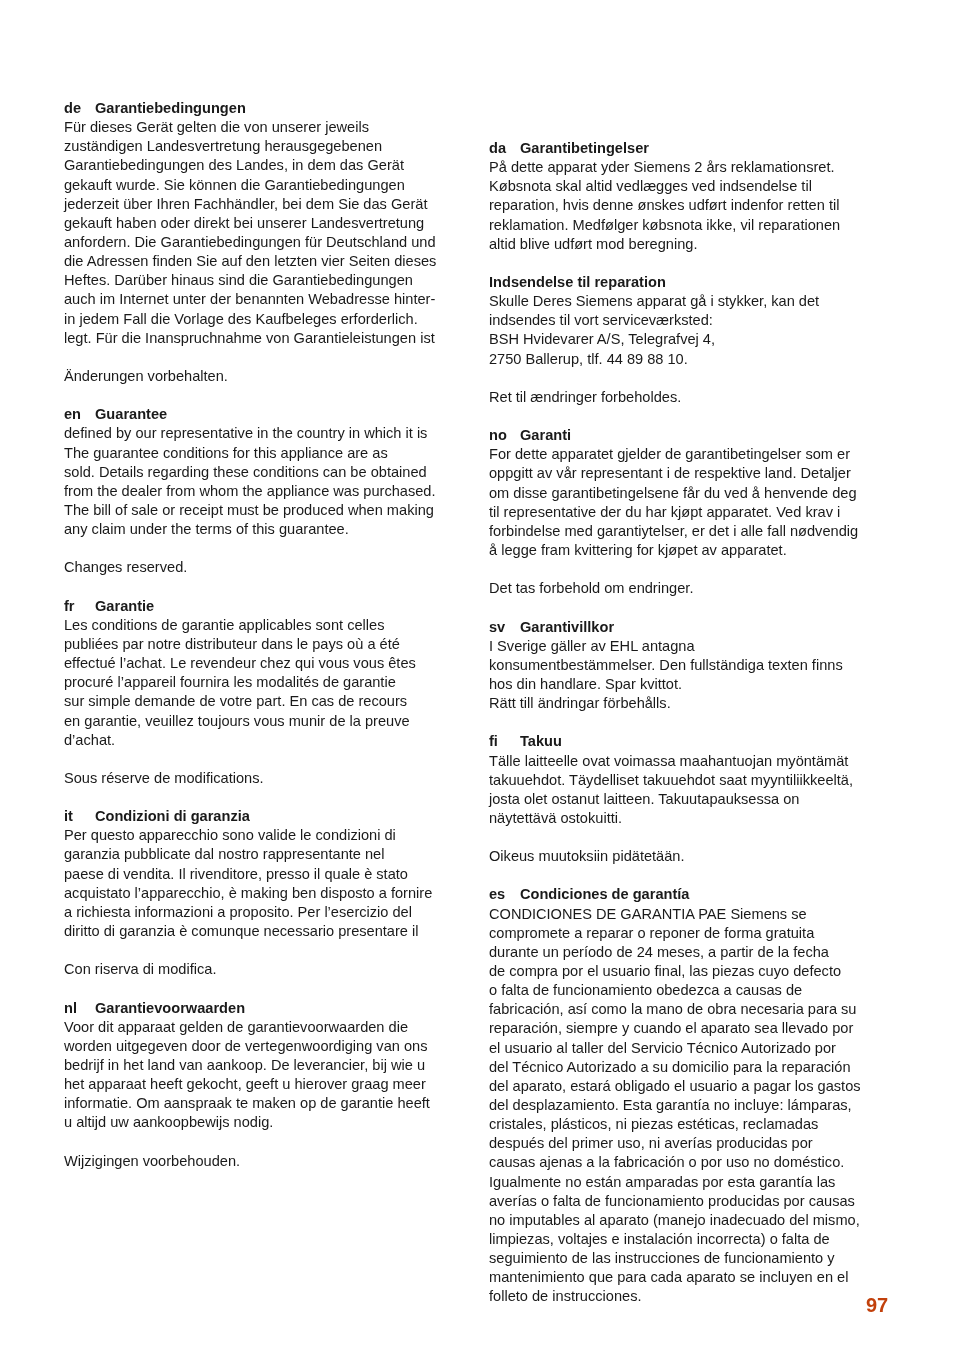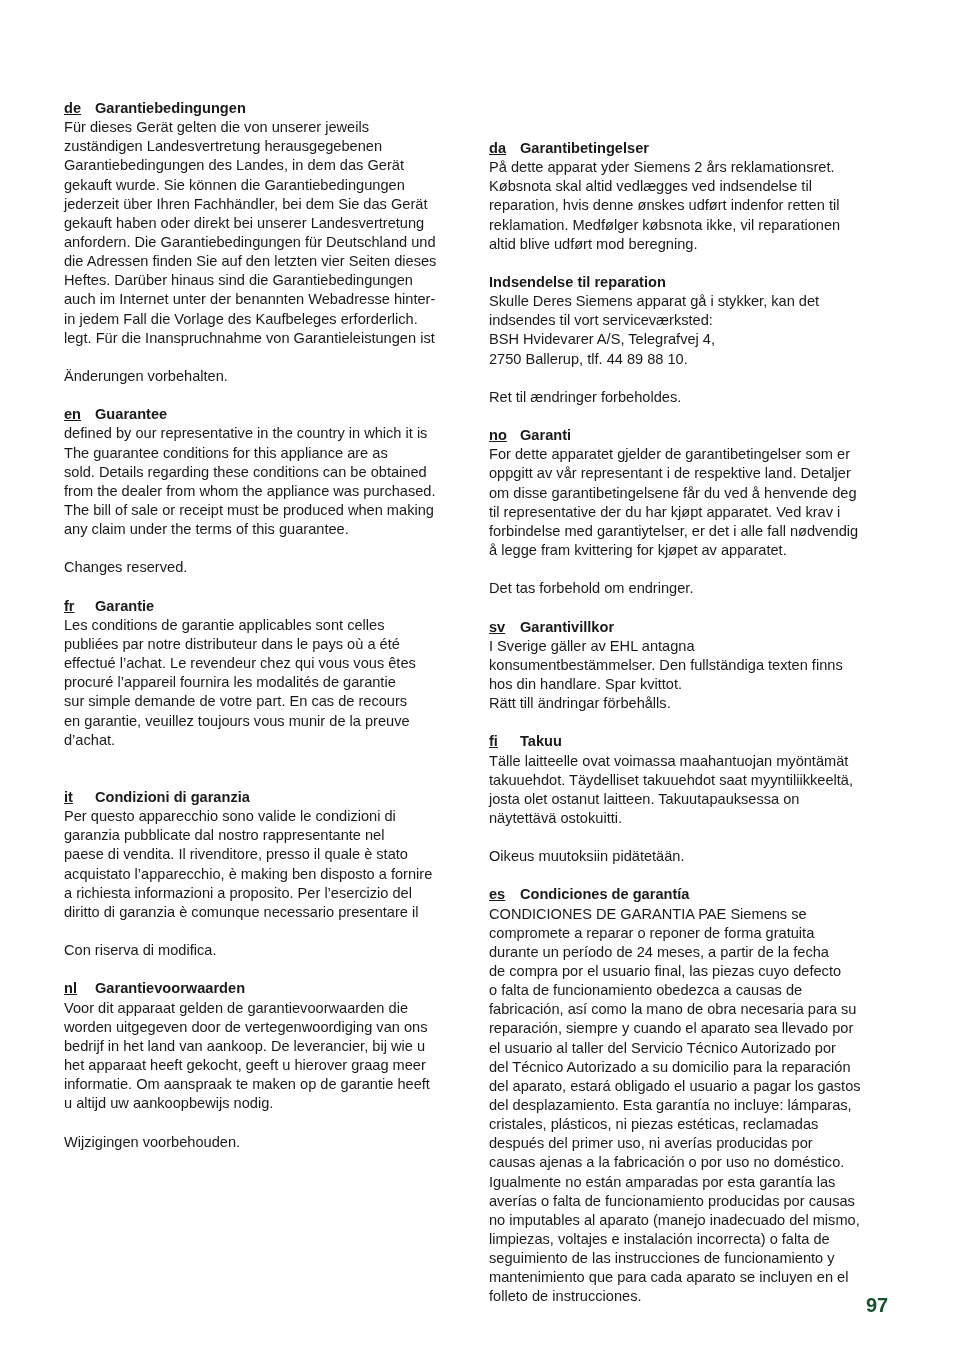--- a/index.html
+++ b/index.html
@@ -3,23 +3,23 @@
 <meta charset="utf-8">
 <style>
   html, body { margin: 0; padding: 0; background: #ffffff; }
   body { width: 954px; height: 1354px; position: relative; overflow: hidden;
          font-family: "Liberation Sans", sans-serif; color: #1a1a1a; }
   .col { position: absolute; top: 99px; width: 410px; }
   .col-left { left: 64px; }
   .col-right { left: 489px; margin-top: 40px; }
   .line { font-size: 14.6px; line-height: 19.15px; height: 19.15px; white-space: nowrap; }
   .bold { font-weight: bold; }
-  .code { display: inline-block; width: 31px; font-weight: bold; text-decoration: underline; }
+  .code { display: inline-block; width: 31px; font-weight: bold; }
   .blank { height: 19.15px; }
-  .page-number { position: absolute; left: 866px; top: 1294px; font-size: 20px; font-weight: bold; color: #14532d; }
+  .page-number { position: absolute; left: 866px; top: 1294px; font-size: 20px; font-weight: bold; color: #c2410c; }
 </style>
 </head>
 <body>
 
 <div class="col col-left">
 
   <section>
     <div class="line bold"><span class="code">de</span><span>Garantiebedingungen</span></div>
     <div class="line">Für dieses Gerät gelten die von unserer jeweils</div>
     <div class="line">zuständigen Landesvertretung herausgegebenen</div>
@@ -54,20 +54,21 @@
   <section>
     <div class="line bold"><span class="code">fr</span><span>Garantie</span></div>
     <div class="line">Les conditions de garantie applicables sont celles</div>
     <div class="line">publiées par notre distributeur dans le pays où a été</div>
     <div class="line">effectué l’achat. Le revendeur chez qui vous vous êtes</div>
     <div class="line">procuré l’appareil fournira les modalités de garantie</div>
     <div class="line">sur simple demande de votre part. En cas de recours</div>
     <div class="line">en garantie, veuillez toujours vous munir de la preuve</div>
     <div class="line">d’achat.</div>
     <div class="blank"></div>
+    <div class="line">Sous réserve de modifications.</div>
     <div class="blank"></div>
   </section>
 
   <section>
     <div class="line bold"><span class="code">it</span><span>Condizioni di garanzia</span></div>
     <div class="line">Per questo apparecchio sono valide le condizioni di</div>
     <div class="line">garanzia pubblicate dal nostro rappresentante nel</div>
     <div class="line">paese di vendita. Il rivenditore, presso il quale è stato</div>
     <div class="line">acquistato l’apparecchio, è making ben disposto a fornire</div>
     <div class="line">a richiesta informazioni a proposito. Per l’esercizio del</div>

